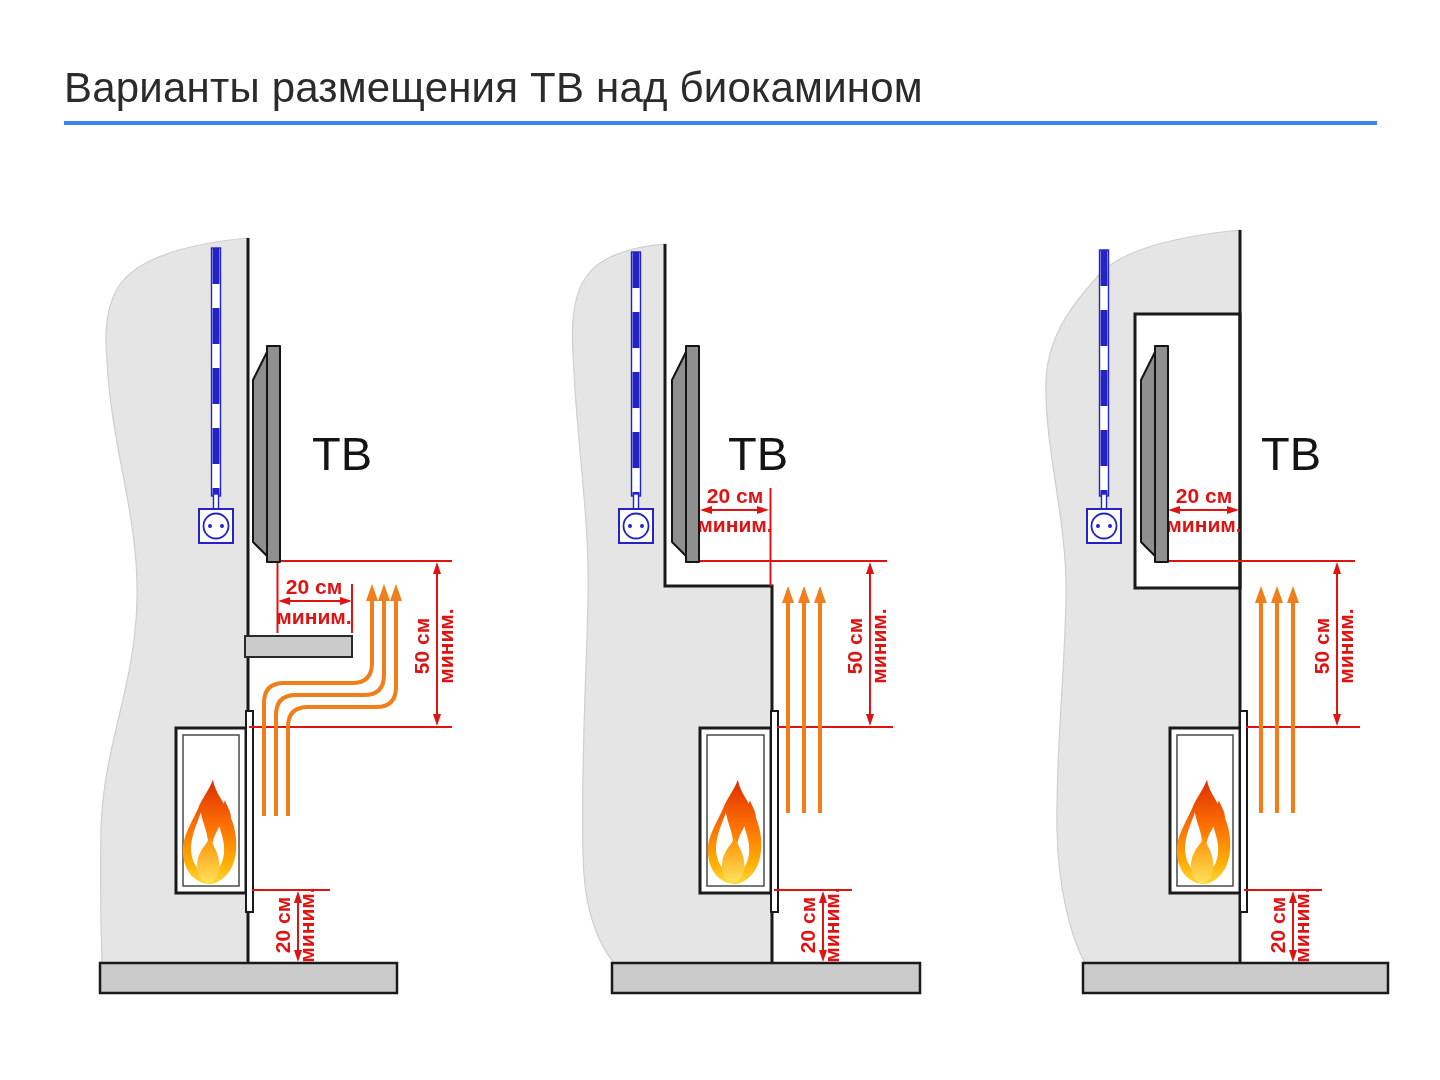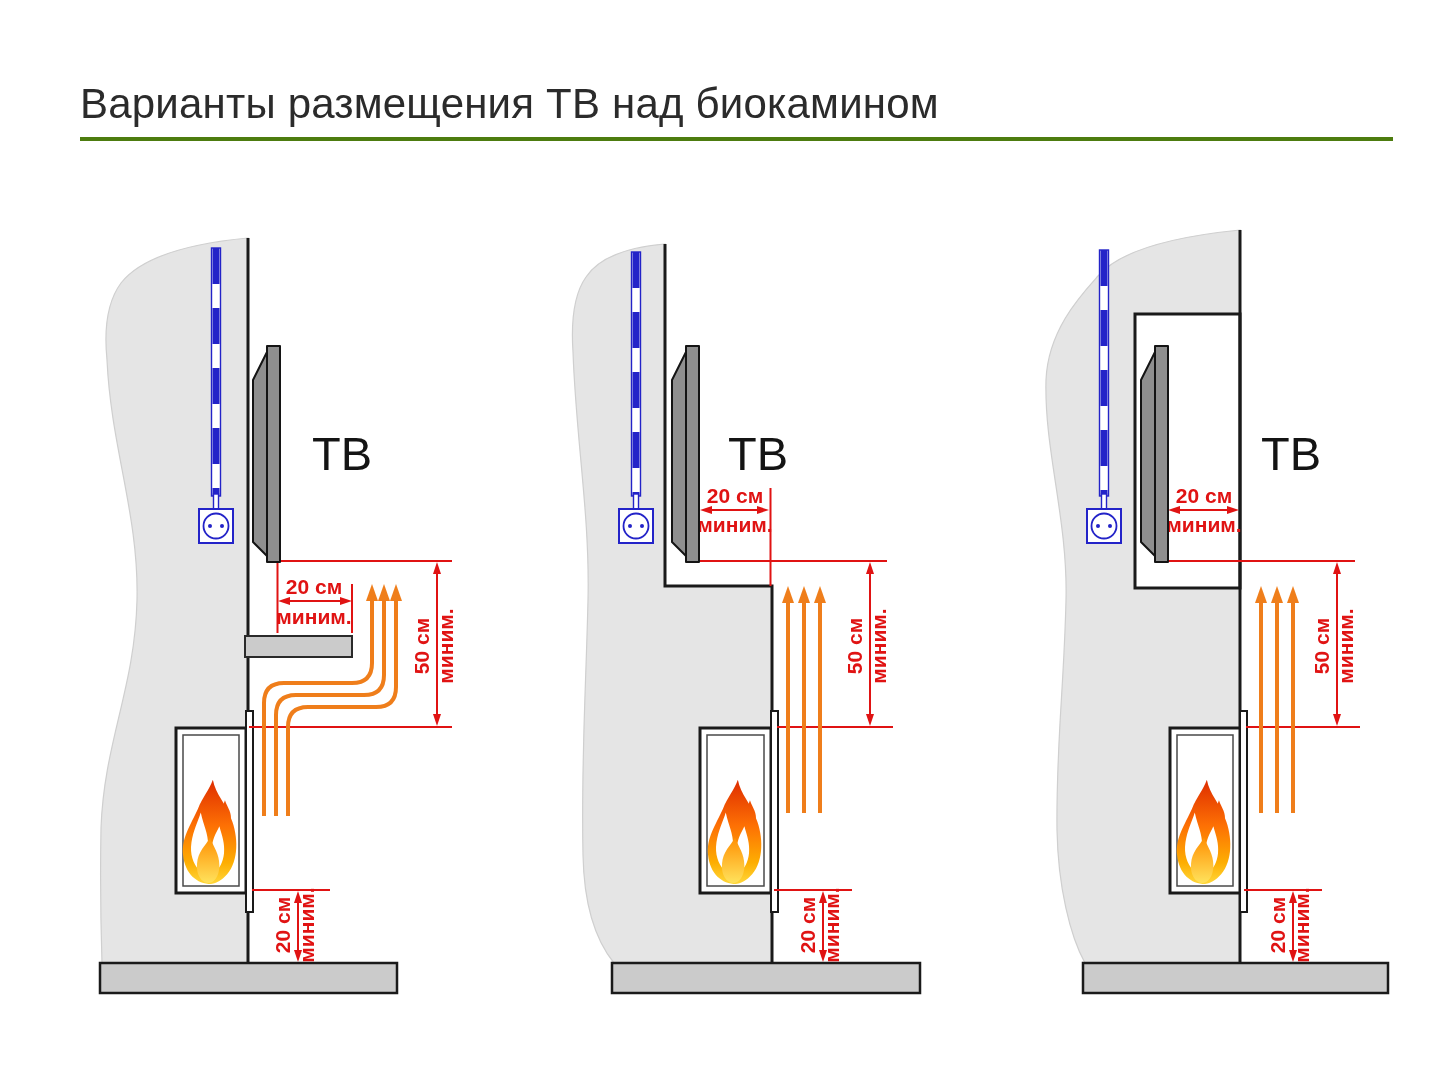--- a/index.html
+++ b/index.html
@@ -1,25 +1,25 @@
 <!DOCTYPE html>
 <html><head>
 <meta charset="utf-8">
 <style>
   html,body{margin:0;padding:0;background:#fff;}
   .stage{
     position:relative;width:1440px;height:1080px;background:#ffffff;
     overflow:hidden;font-family:"Liberation Sans",sans-serif;
   }
   .page-title{
-    position:absolute;left:64px;top:66px;width:1313px;margin:16px;
+    position:absolute;left:64px;top:66px;width:1313px;margin:0;
     font-family:"Liberation Sans",sans-serif;
     font-size:42px;font-weight:400;color:#2b2b2b;line-height:1.05;
     letter-spacing:0.2px;
-    border-bottom:4px solid #4d7c0f;padding-bottom:11px;
+    border-bottom:4px solid #3b82f6;padding-bottom:11px;
   }
   .diagram{position:absolute;left:0;top:0;}
   
   .wall{fill:#e5e5e5;stroke:#cfcfcf;stroke-width:1.2;}
   .face{fill:none;stroke:#1a1a1a;stroke-width:3;}
   .floor{fill:#cbcbcb;stroke:#1a1a1a;stroke-width:2.5;}
   .shelf{fill:#cbcbcb;stroke:#2a2a2a;stroke-width:2;}
   .niche{fill:#ffffff;stroke:#1a1a1a;stroke-width:3;}
   .tv{fill:#8f8f8f;stroke:#141414;stroke-width:2;stroke-linejoin:round;}
   .fpbox{fill:#ffffff;stroke:#1a1a1a;stroke-width:3;}

